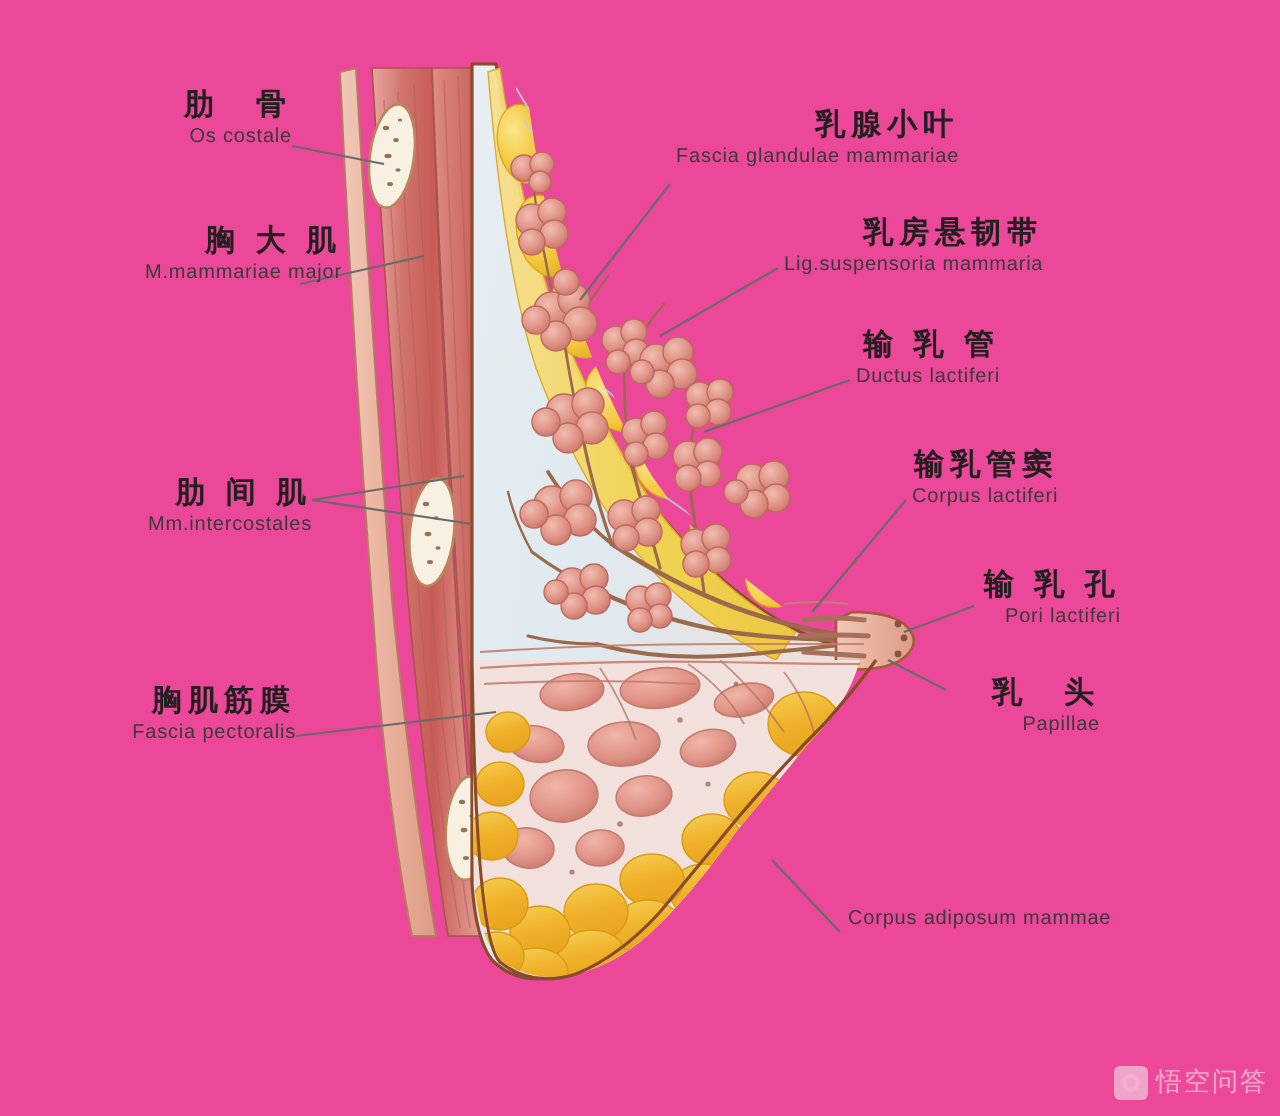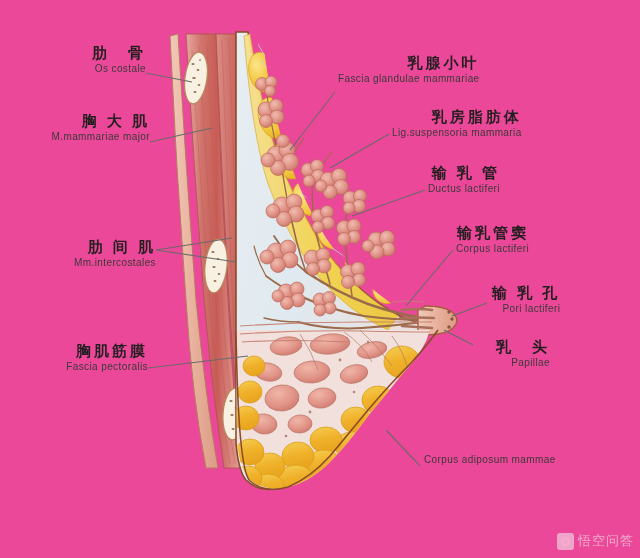--- a/index.html
+++ b/index.html
@@ -509,42 +509,42 @@
 
       <line x1="420" y1="466" x2="386" y2="430"></line>
     </g>
   </svg>
 
   <div class="label alignr" style="left:14px; top:44px; width:132px;">
     <div class="cn">肋　骨</div>
     <div class="la">Os costale</div>
   </div>
 
-  <div class="label alignr" style="left:0px; top:112px; width:150px;">
+  <div class="label alignr" style="left:0px; top:112px; width:150px;padding-left:21px;">
     <div class="cn">胸 大 肌</div>
     <div class="la">M.mammariae major</div>
   </div>
 
   <div class="label alignr" style="left:6px; top:238px; width:150px;">
     <div class="cn">肋 间 肌</div>
     <div class="la">Mm.intercostales</div>
   </div>
 
   <div class="label alignr" style="left:0px; top:342px; width:148px;">
     <div class="cn">胸肌筋膜</div>
     <div class="la">Fascia pectoralis</div>
   </div>
 
   <div class="label right" style="left:338px; top:54px;">
     <div class="cn">乳腺小叶</div>
     <div class="la">Fascia glandulae mammariae</div>
   </div>
 
   <div class="label right" style="left:392px; top:108px;">
-    <div class="cn">乳房脂肪体</div>
+    <div class="cn">乳房悬韧带</div>
     <div class="la">Lig.suspensoria mammaria</div>
   </div>
 
   <div class="label right" style="left:428px; top:164px;">
     <div class="cn">输 乳 管</div>
     <div class="la">Ductus lactiferi</div>
   </div>
 
   <div class="label right" style="left:456px; top:224px;">
     <div class="cn">输乳管窦</div>

